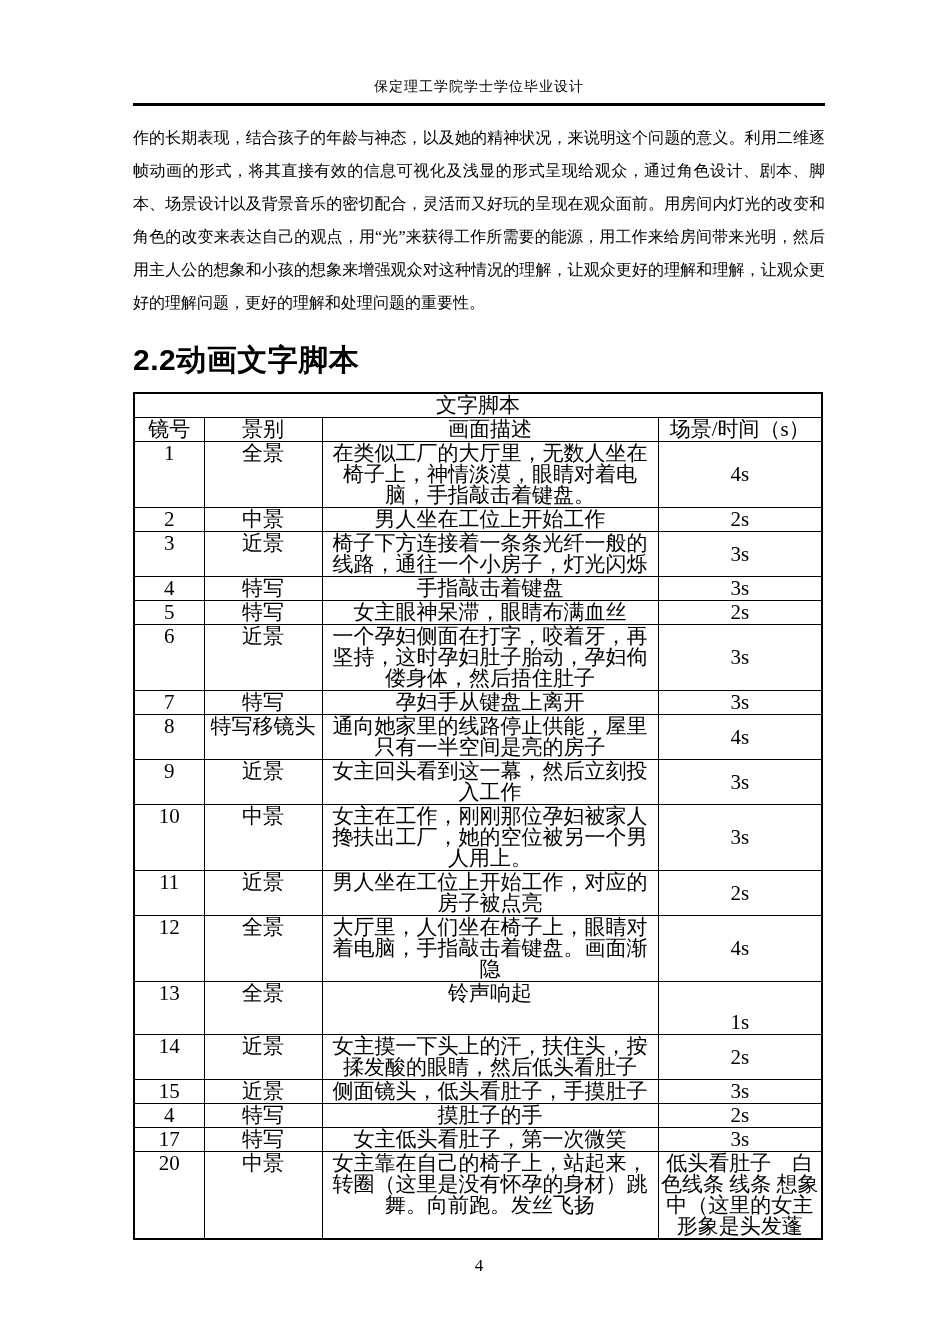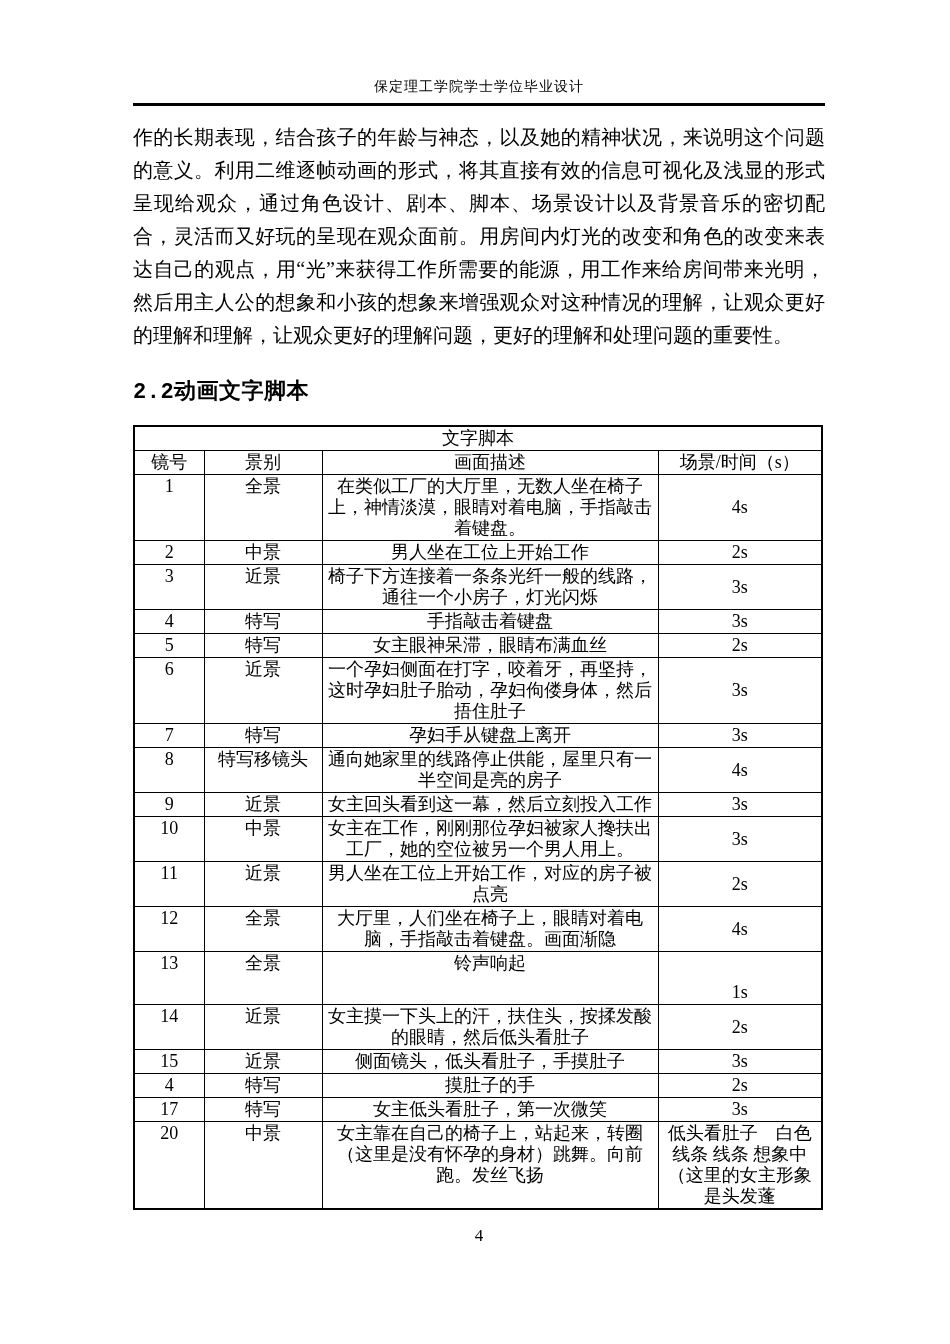--- a/index.html
+++ b/index.html
@@ -30,39 +30,39 @@
     line-height: 19px;
     letter-spacing: 1px;
   }
   .header-rule {
     margin-top: 7px;
     border-top: 3px solid #000;
     height: 0;
   }
   .body-paragraph {
     margin: 15px 0 0 0;
-    font-size: 20px;
+    font-size: 16px;
     line-height: 33px;
     text-align: justify;
   }
   .section-heading {
     margin: 28px 0 0 0;
-    font-family: Liberation Mono, monospace;
+    font-family: Liberation Sans, sans-serif;
     font-weight: bold;
-    font-size: 22px;
+    font-size: 30px;
     line-height: 26px;
     letter-spacing: 0.5px;
   }
   table.script-table {
     margin-top: 19px;
     width: 552px;
     border-collapse: collapse;
     table-layout: fixed;
     border: 2px solid #000;
-    font-size: 18px;
+    font-size: 21px;
     line-height: 21px;
   }
   table.script-table th,
   table.script-table td {
     border: 1px solid #000;
     font-weight: normal;
     text-align: center;
     padding: 1px 2px;
   }
   th.table-title { padding: 2px 0; }

